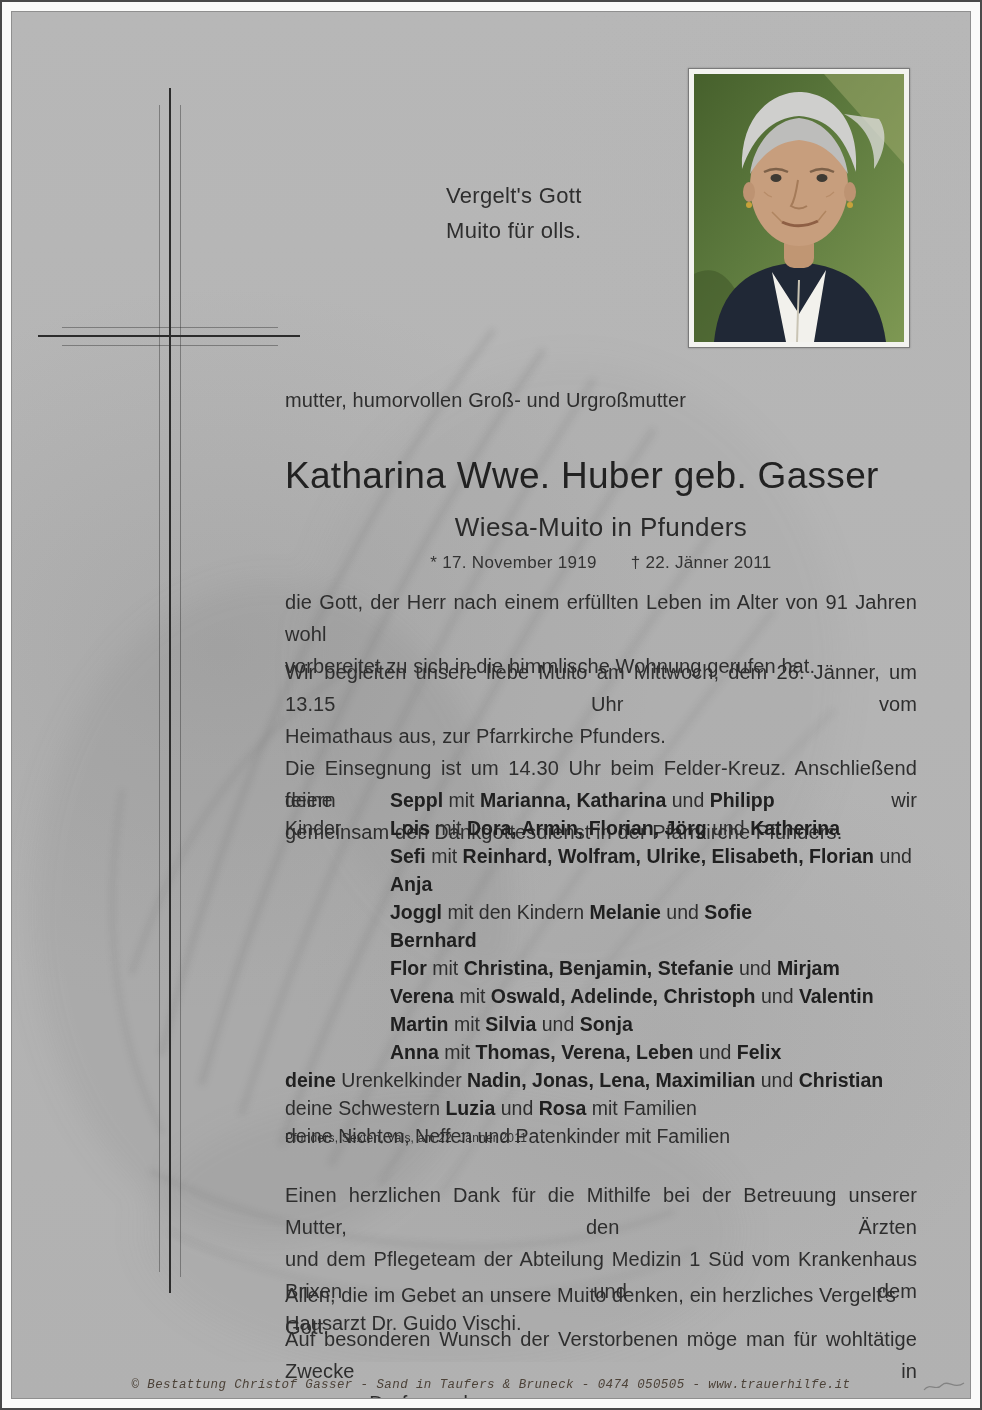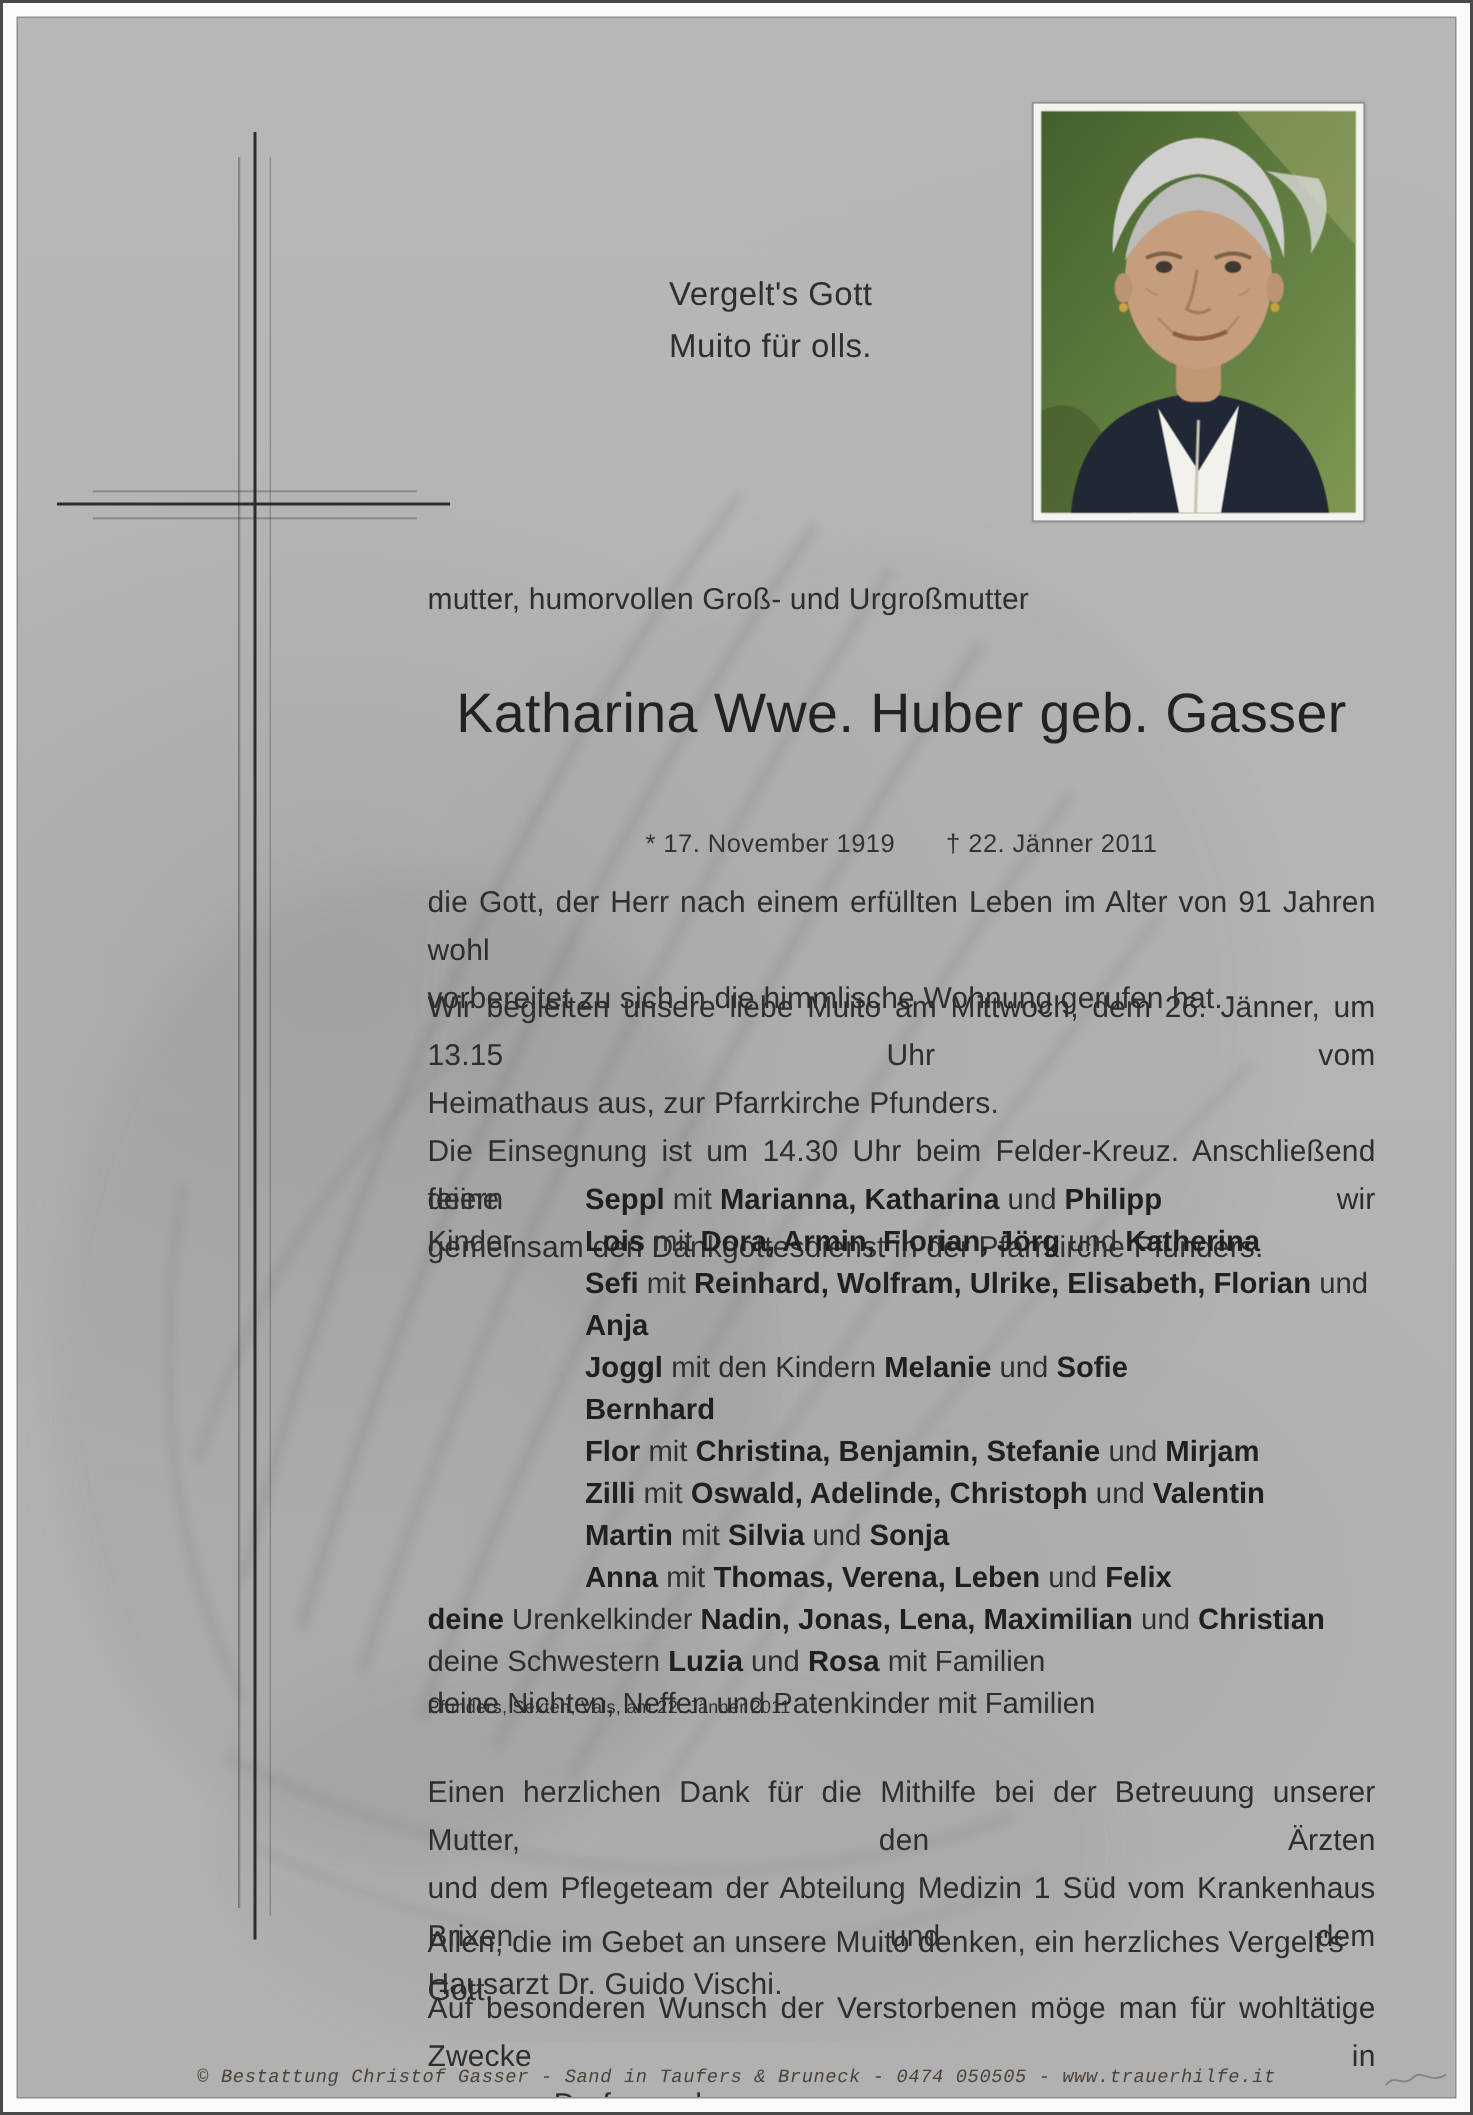--- a/index.html
+++ b/index.html
@@ -29,21 +29,21 @@
     position:absolute;left:676px;top:56px;width:222px;height:280px;
     background:#f3f3f0;border:1px solid #7a7a7a;padding:5px;
     box-shadow:0 0 2px rgba(0,0,0,.25);
   }
   .photo-frame svg{display:block;width:100%;height:100%;}
   
   .motto{left:434px;top:166px;width:300px;font-size:22px;line-height:35px;letter-spacing:.3px;}
   .col{left:273px;width:632px;}
   .body-par{font-size:20px;line-height:32px;letter-spacing:.1px;}
   .jfull{text-align:justify;text-align-last:justify;}
-  .headline{top:440px;text-align:center;font-size:37px;line-height:48px;white-space:nowrap;color:#222;letter-spacing:.3px;}
+  .headline{top:440px;text-align:left;font-size:37px;line-height:48px;white-space:nowrap;color:#222;letter-spacing:.3px;}
   .subhead{top:500px;text-align:center;font-size:26px;letter-spacing:.4px;color:#2a2a2a;}
   .dates{top:541px;display:flex;justify-content:center;gap:34px;font-size:17px;color:#333;letter-spacing:.3px;}
   .family{top:774px;font-size:19.5px;line-height:28px;}
   .family-row{display:flex;}
   .family-label{width:105px;flex:0 0 105px;}
   .family-list{flex:1;}
   .family b, .body-par b{font-weight:bold;color:#202020;}
   .dateline{top:1119px;font-size:12px;letter-spacing:.2px;}
   .footer{
     left:0;top:1366px;width:100%;text-align:center;
@@ -140,20 +140,21 @@
     <div class="abs motto">
       <div>Vergelt's Gott</div>
       <div>Muito für olls.</div>
     </div>
 
     <div class="abs col body-par" style="top:372px;">
         <div class="ln"><span>mutter, humorvollen Groß- und Urgroßmutter</span></div>
       </div>
 
     <div class="abs col headline">Katharina Wwe. Huber geb. Gasser</div>
+    <div class="abs col subhead">Wiesa-Muito in Pfunders</div>
     <div class="abs col dates">
       <span>* 17. November 1919</span>
       <span>† 22. Jänner 2011</span>
     </div>
 
     <div class="abs col body-par" style="top:574px;">
         <div class="ln jfull"><span>die Gott, der Herr nach einem erfüllten Leben im Alter von 91 Jahren wohl</span></div>
         <div class="ln"><span>vorbereitet zu sich in die himmlische Wohnung gerufen hat.</span></div>
       </div>
 
@@ -167,21 +168,21 @@
     <div class="abs col family">
       <div class="family-row">
         <div class="family-label">deine Kinder</div>
         <div class="family-list">
             <div class="ln"><span><b>Seppl</b> mit <b>Marianna, Katharina</b> und <b>Philipp</b></span></div>
             <div class="ln"><span><b>Lois</b> mit <b>Dora, Armin, Florian, Jörg</b> und <b>Katherina</b></span></div>
             <div class="ln"><span><b>Sefi</b> mit <b>Reinhard, Wolfram, Ulrike, Elisabeth, Florian</b> und <b>Anja</b></span></div>
             <div class="ln"><span><b>Joggl</b> mit den Kindern <b>Melanie</b> und <b>Sofie</b></span></div>
             <div class="ln"><span><b>Bernhard</b></span></div>
             <div class="ln"><span><b>Flor</b> mit <b>Christina, Benjamin, Stefanie</b> und <b>Mirjam</b></span></div>
-            <div class="ln"><span><b>Zilli</b> mit <b>Oswald, Adelinde, Christoph</b> und <b>Valentin</b></span></div>
+            <div class="ln"><span><b>Verena</b> mit <b>Oswald, Adelinde, Christoph</b> und <b>Valentin</b></span></div>
             <div class="ln"><span><b>Martin</b> mit <b>Silvia</b> und <b>Sonja</b></span></div>
             <div class="ln"><span><b>Anna</b> mit <b>Thomas, Verena, Leben</b> und <b>Felix</b></span></div>
           </div>
       </div>
       <div>
           <div class="ln"><span><b>deine</b> Urenkelkinder <b>Nadin, Jonas, Lena, Maximilian</b> und <b>Christian</b></span></div>
           <div class="ln"><span>deine Schwestern <b>Luzia</b> und <b>Rosa</b> mit Familien</span></div>
           <div class="ln"><span>deine Nichten, Neffen und Patenkinder mit Familien</span></div>
         </div>
     </div>

